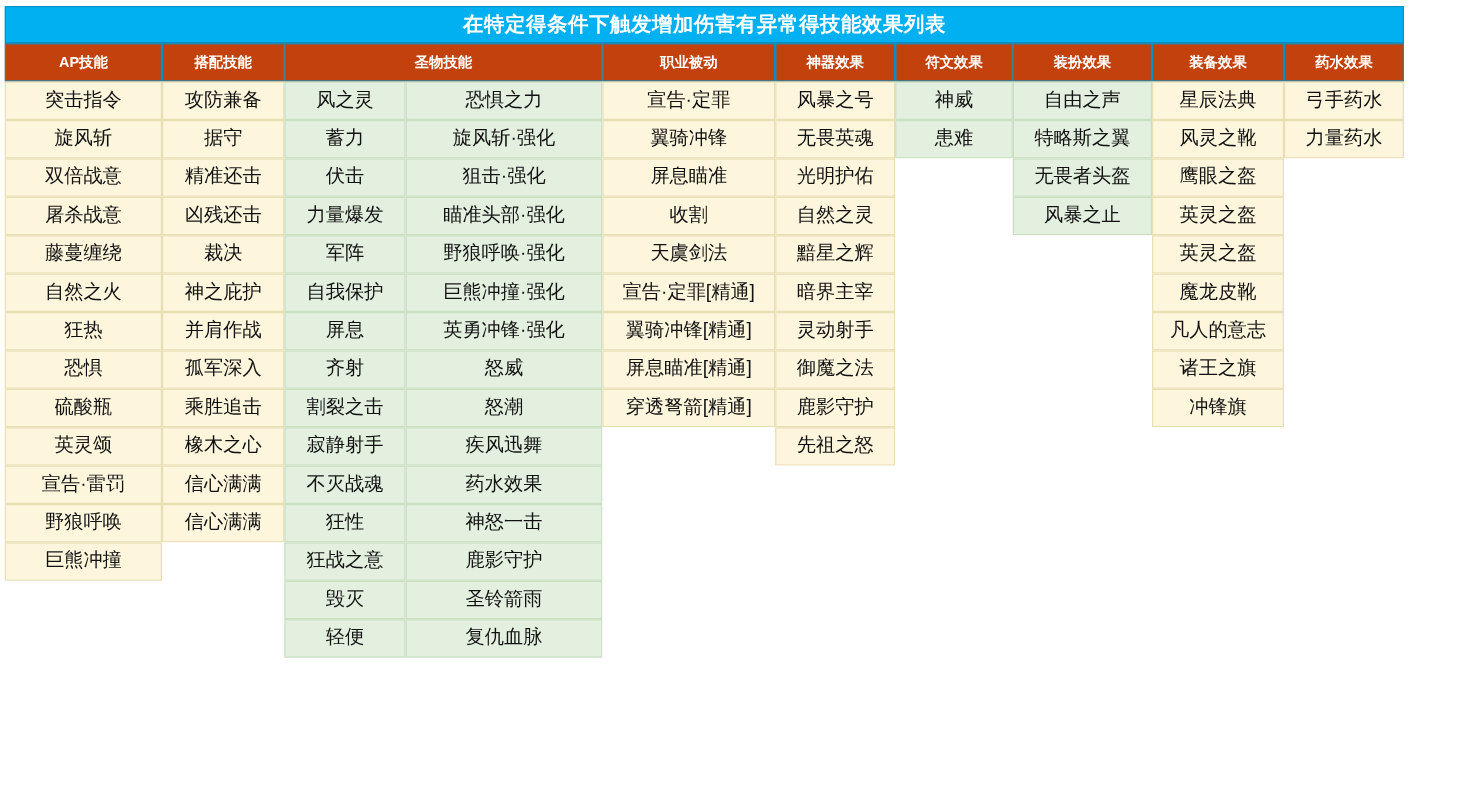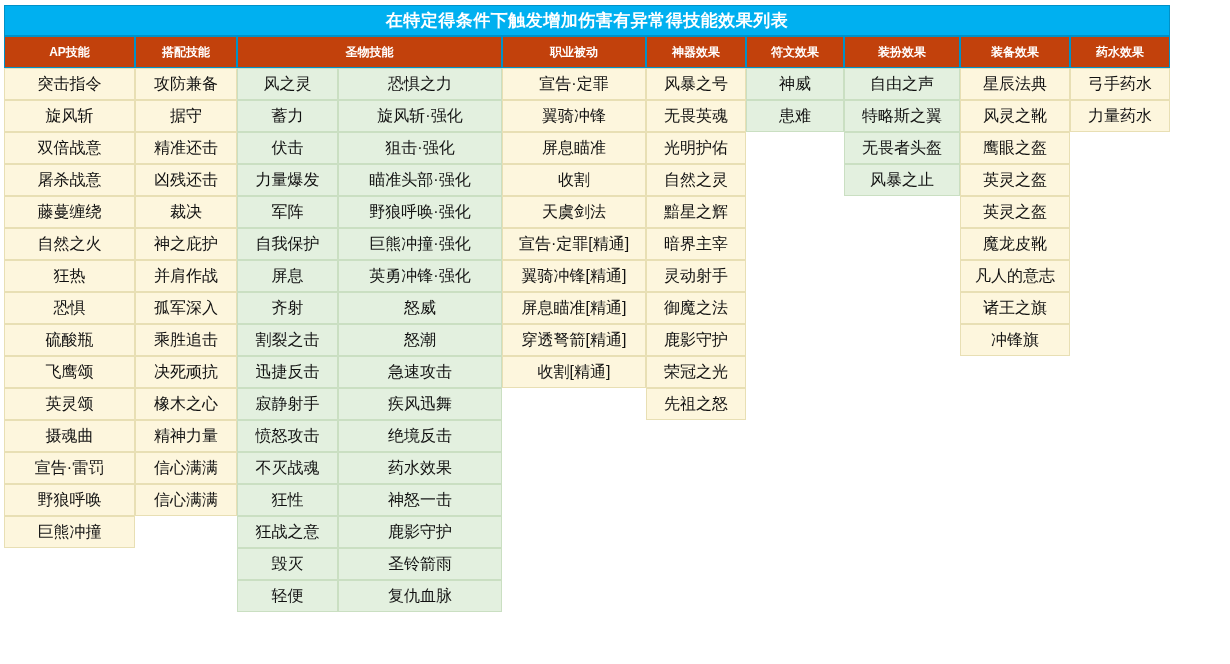--- a/index.html
+++ b/index.html
@@ -200,50 +200,26 @@
           <td class="cell c-green">割裂之击</td>
           <td class="cell c-green">怒潮</td>
           <td class="cell c-yellow">穿透弩箭[精通]</td>
           <td class="cell c-yellow">鹿影守护</td>
           <td class="cell c-blank">&nbsp;</td>
           <td class="cell c-blank">&nbsp;</td>
           <td class="cell c-yellow">冲锋旗</td>
           <td class="cell c-blank">&nbsp;</td>
         </tr>
         <tr>
-          <td class="cell c-yellow">飞鹰颂</td>
-          <td class="cell c-yellow">决死顽抗</td>
-          <td class="cell c-green">迅捷反击</td>
-          <td class="cell c-green">急速攻击</td>
-          <td class="cell c-yellow">收割[精通]</td>
-          <td class="cell c-yellow">荣冠之光</td>
-          <td class="cell c-blank">&nbsp;</td>
-          <td class="cell c-blank">&nbsp;</td>
-          <td class="cell c-blank">&nbsp;</td>
-          <td class="cell c-blank">&nbsp;</td>
-        </tr>
-        <tr>
           <td class="cell c-yellow">英灵颂</td>
           <td class="cell c-yellow">橡木之心</td>
           <td class="cell c-green">寂静射手</td>
           <td class="cell c-green">疾风迅舞</td>
           <td class="cell c-blank">&nbsp;</td>
           <td class="cell c-yellow">先祖之怒</td>
-          <td class="cell c-blank">&nbsp;</td>
-          <td class="cell c-blank">&nbsp;</td>
-          <td class="cell c-blank">&nbsp;</td>
-          <td class="cell c-blank">&nbsp;</td>
-        </tr>
-        <tr>
-          <td class="cell c-yellow">摄魂曲</td>
-          <td class="cell c-yellow">精神力量</td>
-          <td class="cell c-green">愤怒攻击</td>
-          <td class="cell c-green">绝境反击</td>
-          <td class="cell c-blank">&nbsp;</td>
-          <td class="cell c-blank">&nbsp;</td>
           <td class="cell c-blank">&nbsp;</td>
           <td class="cell c-blank">&nbsp;</td>
           <td class="cell c-blank">&nbsp;</td>
           <td class="cell c-blank">&nbsp;</td>
         </tr>
         <tr>
           <td class="cell c-yellow">宣告·雷罚</td>
           <td class="cell c-yellow">信心满满</td>
           <td class="cell c-green">不灭战魂</td>
           <td class="cell c-green">药水效果</td>

